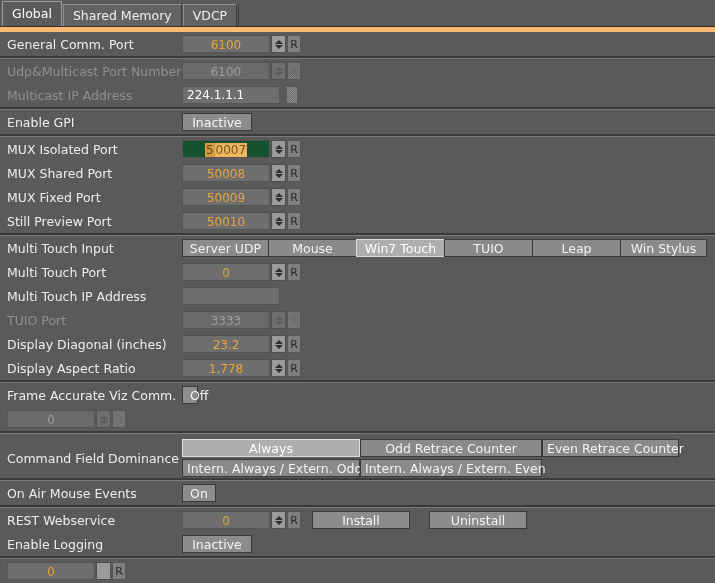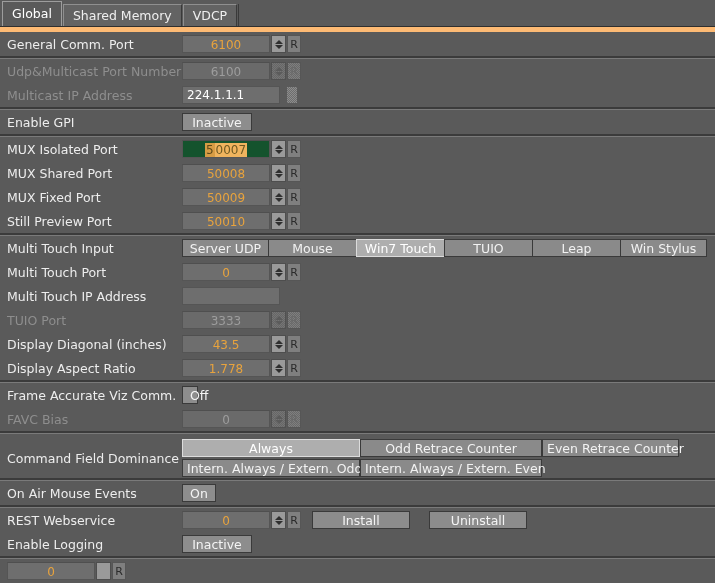--- a/index.html
+++ b/index.html
@@ -312,21 +312,21 @@
           <div class="spin dim">
               <span class="ar up"></span>
               <span class="ar dn"></span>
             </div>
           <div class="rbtn dim">R</div>
         </div>
       </div>
       <div class="row">
         <div class="label">Display Diagonal (inches)</div>
         <div class="ctrl">
-          <div class="numfield">43.5</div>
+          <div class="numfield">23.2</div>
           <div class="spin">
               <span class="ar up"></span>
               <span class="ar dn"></span>
             </div>
           <div class="rbtn">R</div>
         </div>
       </div>
       <div class="row">
         <div class="label">Display Aspect Ratio</div>
         <div class="ctrl">
@@ -339,21 +339,20 @@
         </div>
       </div>
     </div>
 
     <div class="group">
       <div class="row">
         <div class="label">Frame Accurate Viz Comm.</div>
         <div class="toggle" style="width:16px">Off</div>
       </div>
       <div class="row">
-        <div class="label dim">FAVC Bias</div>
         <div class="ctrl">
           <div class="numfield dim">0</div>
           <div class="spin dim">
               <span class="ar up"></span>
               <span class="ar dn"></span>
             </div>
           <div class="rbtn dim">R</div>
         </div>
       </div>
     </div>

